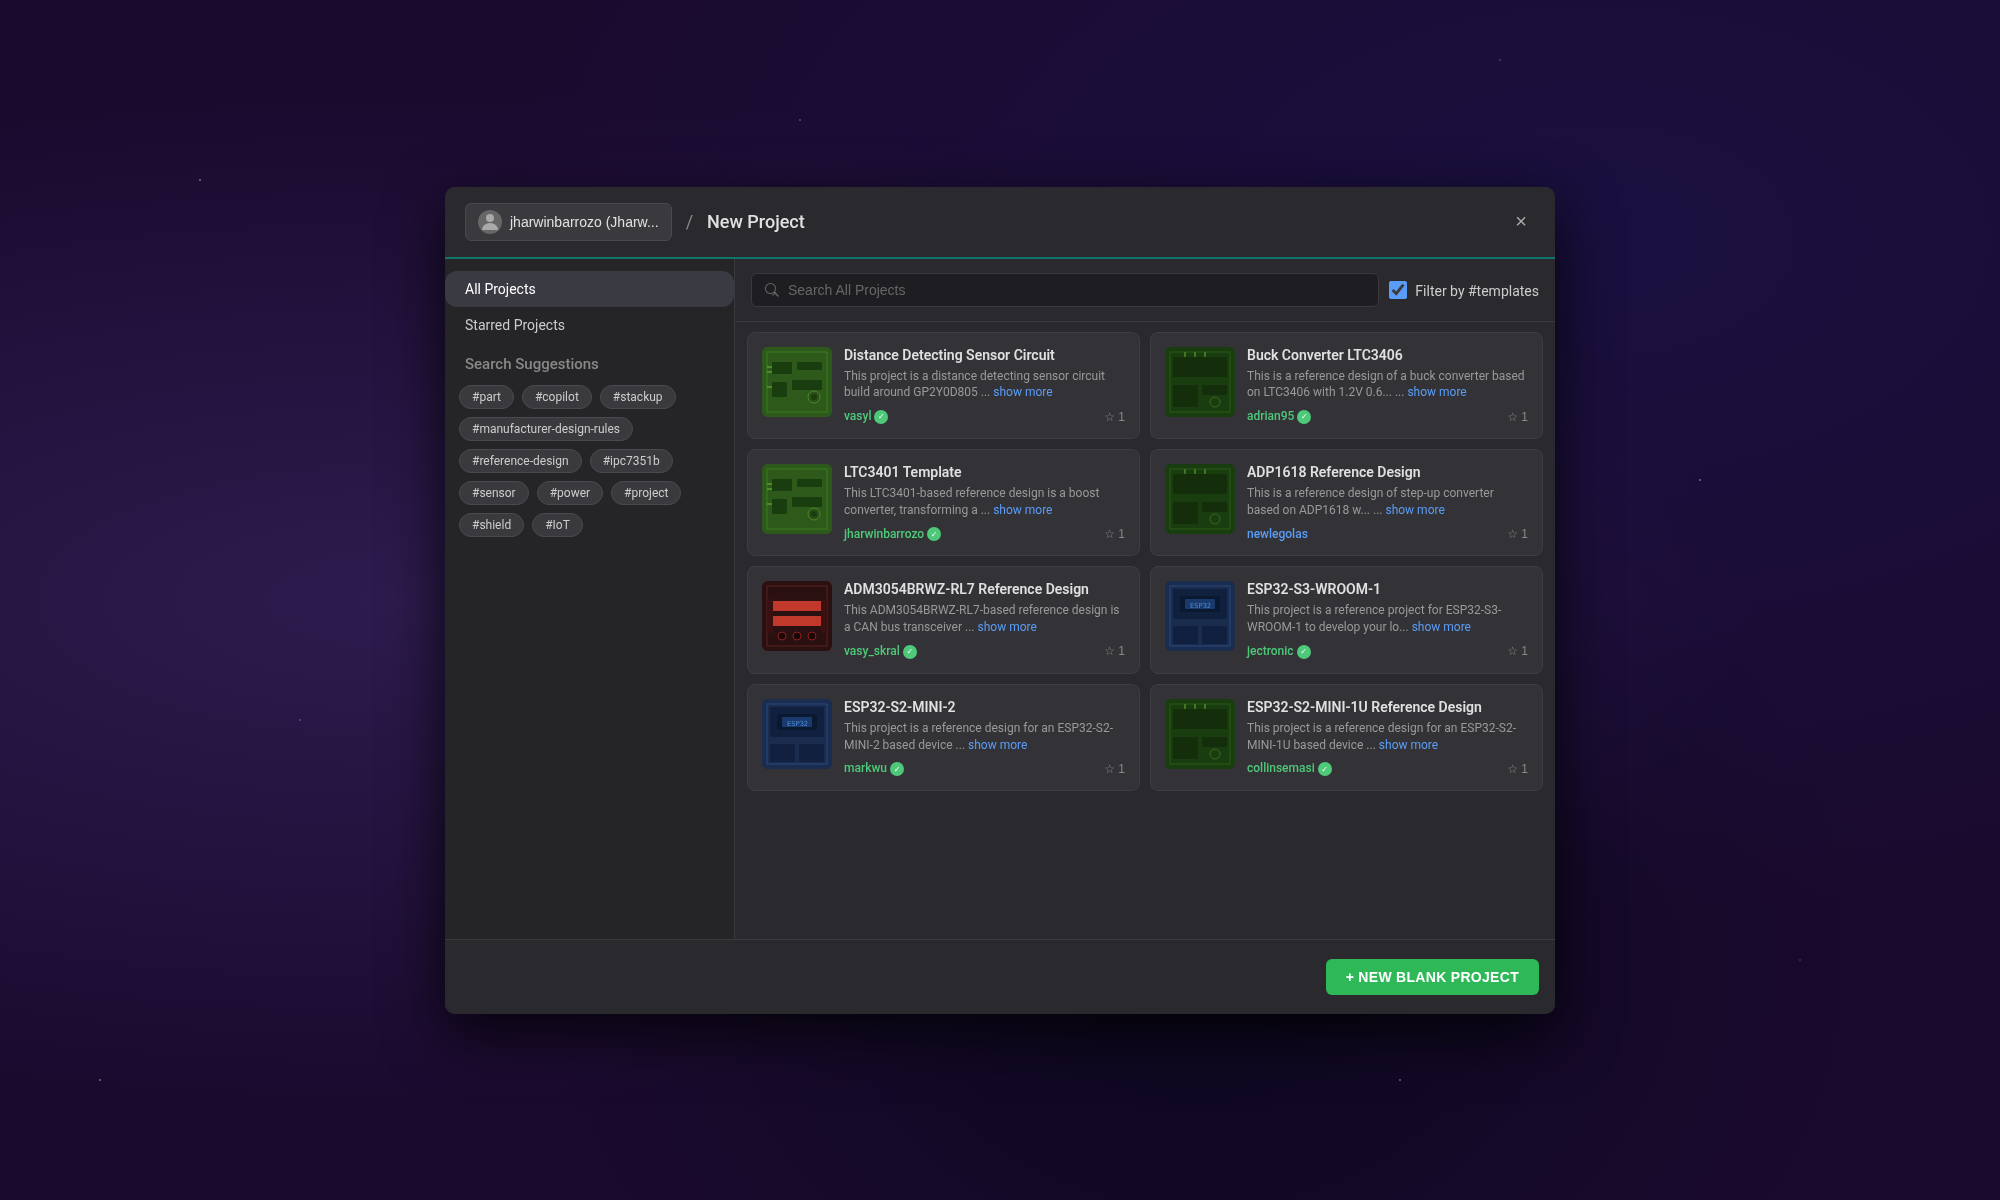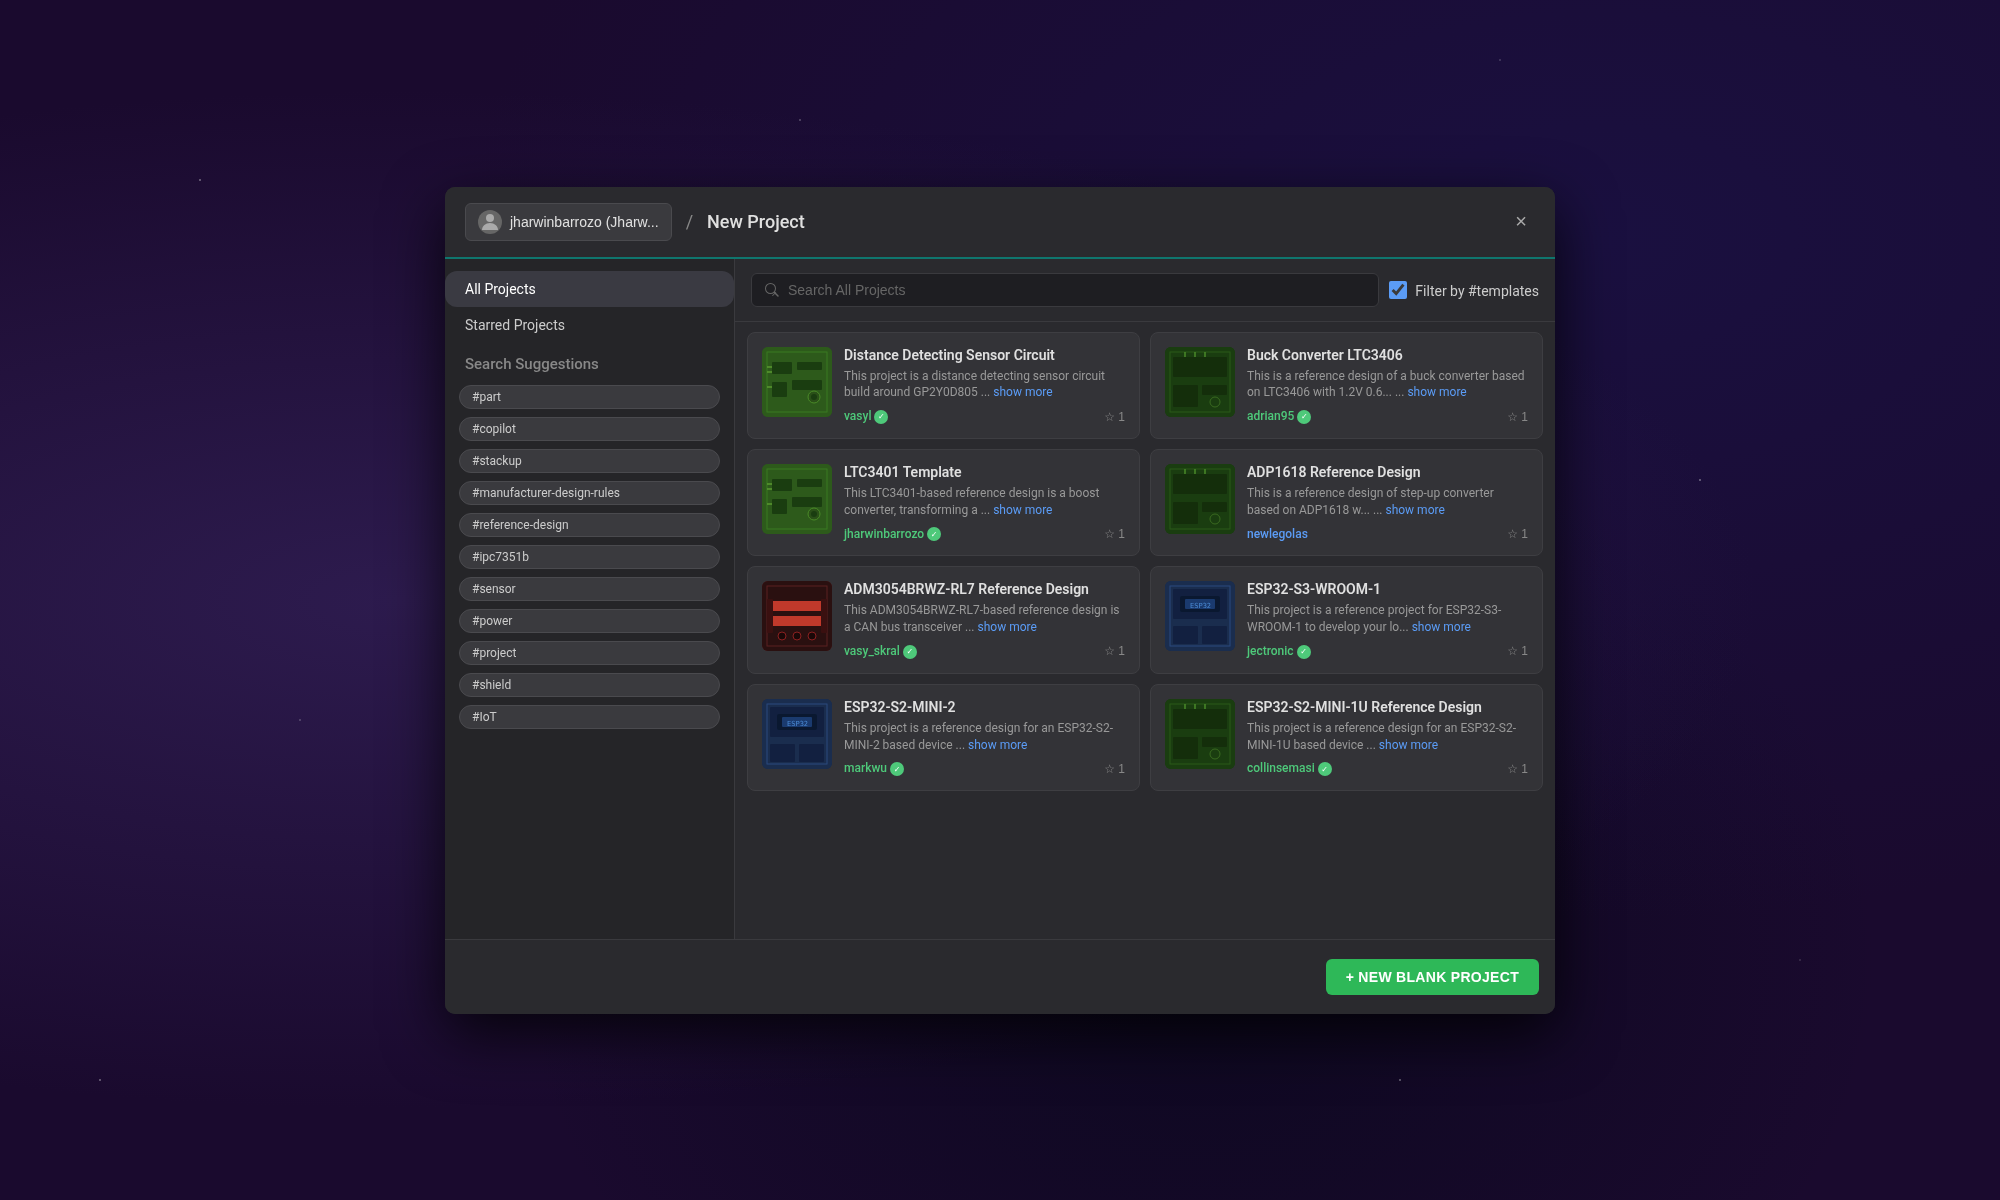--- a/index.html
+++ b/index.html
@@ -141,21 +141,20 @@
       color: #888;
       font-size: 15px;
       font-weight: 500;
     }
 
     .tags-container {
       padding: 4px 14px 12px;
       display: flex;
       flex-wrap: wrap;
       gap: 8px;
-      flex-direction: column;
     }
 
     .tag-chip {
       background: #3a3a3e;
       border: 1px solid #4a4a4e;
       border-radius: 20px;
       padding: 4px 12px;
       color: #ccc;
       font-size: 12px;
       cursor: pointer;

